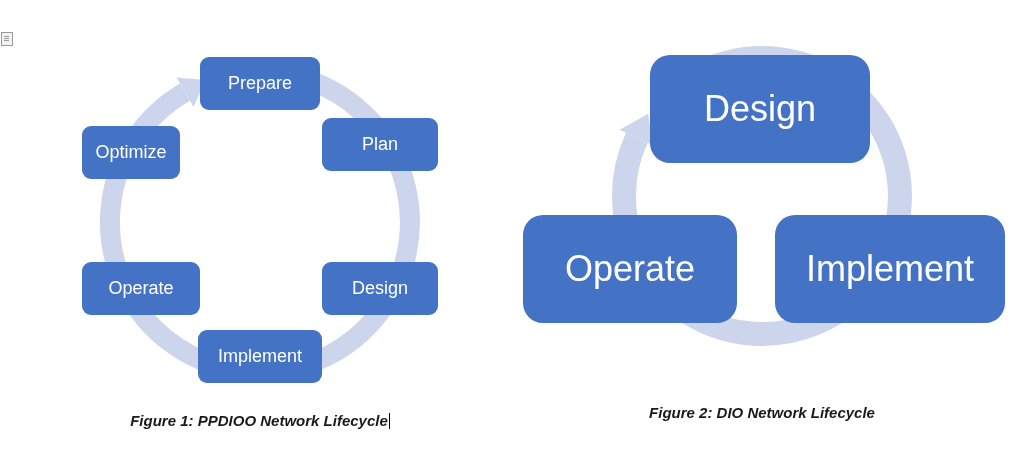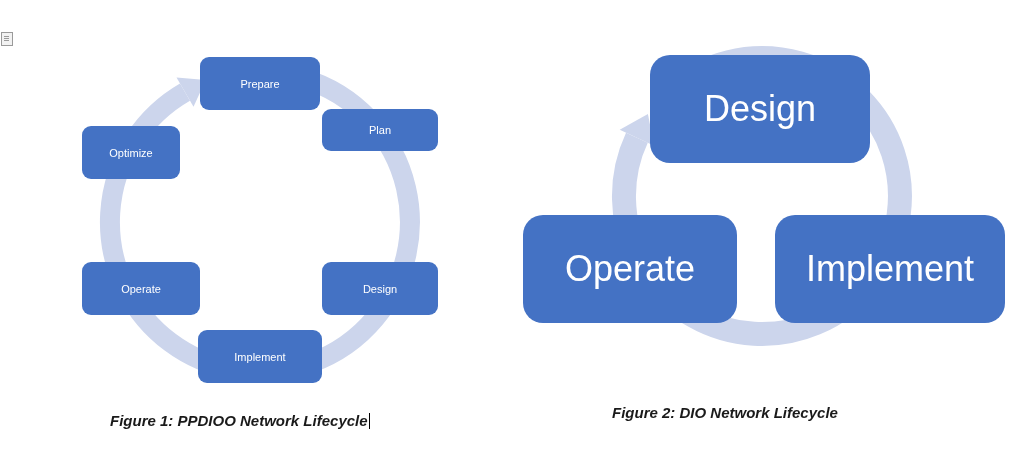--- a/index.html
+++ b/index.html
@@ -50,40 +50,41 @@
     background: var(--box-blue, #4472c4);
     color: #ffffff;
     display: flex;
     align-items: center;
     justify-content: center;
     text-align: center;
     box-sizing: border-box;
   }
 
   
-  .f1 { border-radius: 9px; font-size: 11px; }
+  .f1 { border-radius: 9px; font-size: 18px; }
   .f1-prepare   { left: 200px; top: 57px;  width: 120px; height: 53px; }
-  .f1-plan      { left: 322px; top: 109px; width: 116px; height: 42px; }
+  .f1-plan      { left: 322px; top: 118px; width: 116px; height: 53px; }
   .f1-optimize  { left: 82px;  top: 126px; width: 98px; height: 53px; }
   .f1-design    { left: 322px; top: 262px; width: 116px; height: 53px; }
   .f1-operate   { left: 82px;  top: 262px; width: 118px; height: 53px; }
   .f1-implement { left: 198px; top: 330px; width: 124px; height: 53px; }
 
   
   .f2 { border-radius: 20px; font-size: 36px; }
   .f2-design    { left: 650px; top: 55px;  width: 220px; height: 108px; }
   .f2-operate   { left: 523px; top: 215px; width: 214px; height: 108px; }
   .f2-implement { left: 775px; top: 215px; width: 230px; height: 108px; }
 
   .caption {
     position: absolute;
     font-style: italic;
     font-weight: 700;
     font-size: 15px;
     color: var(--caption-color, #1a1a1a);
+    text-align: center;
     width: 300px;
     white-space: nowrap;
   }
   .caption-1 { left: 110px; top: 412px; }
   .caption-2 { left: 612px; top: 404px; }
 
   .text-caret {
     display: inline-block;
     width: 1px;
     height: 16px;

